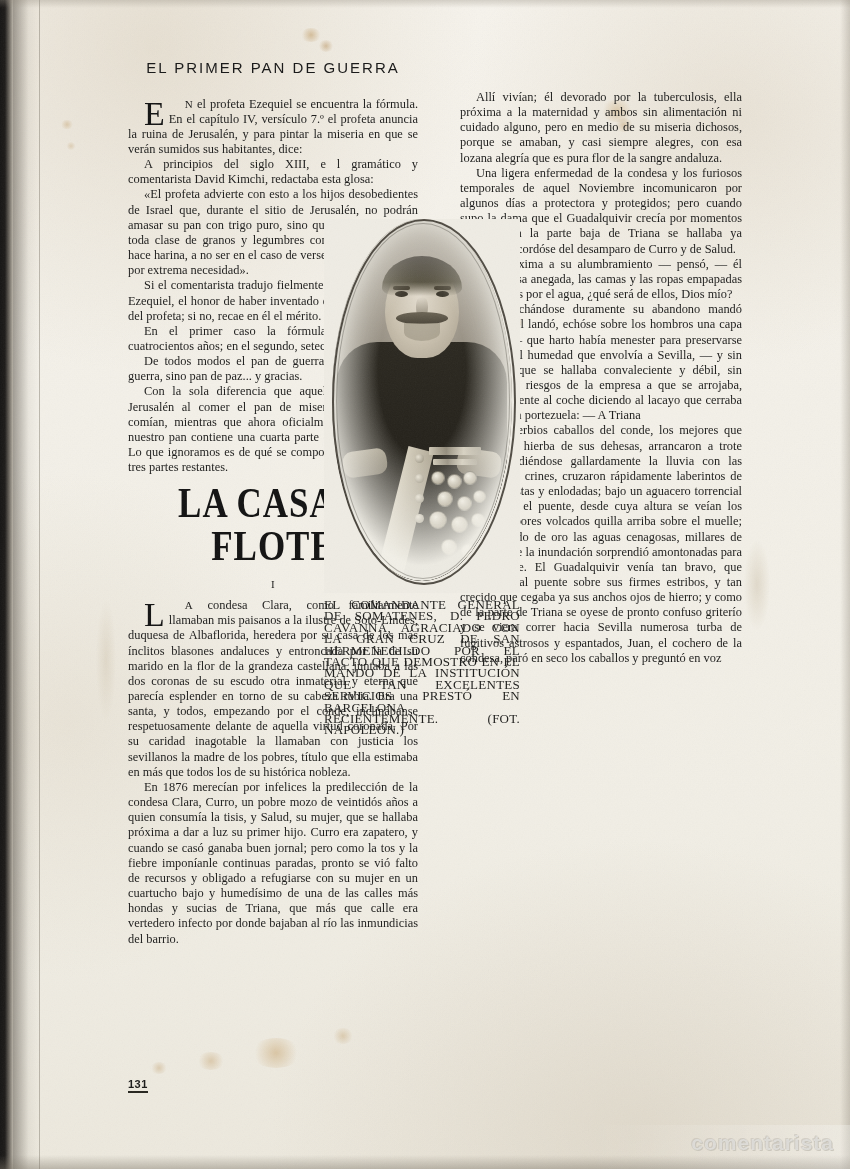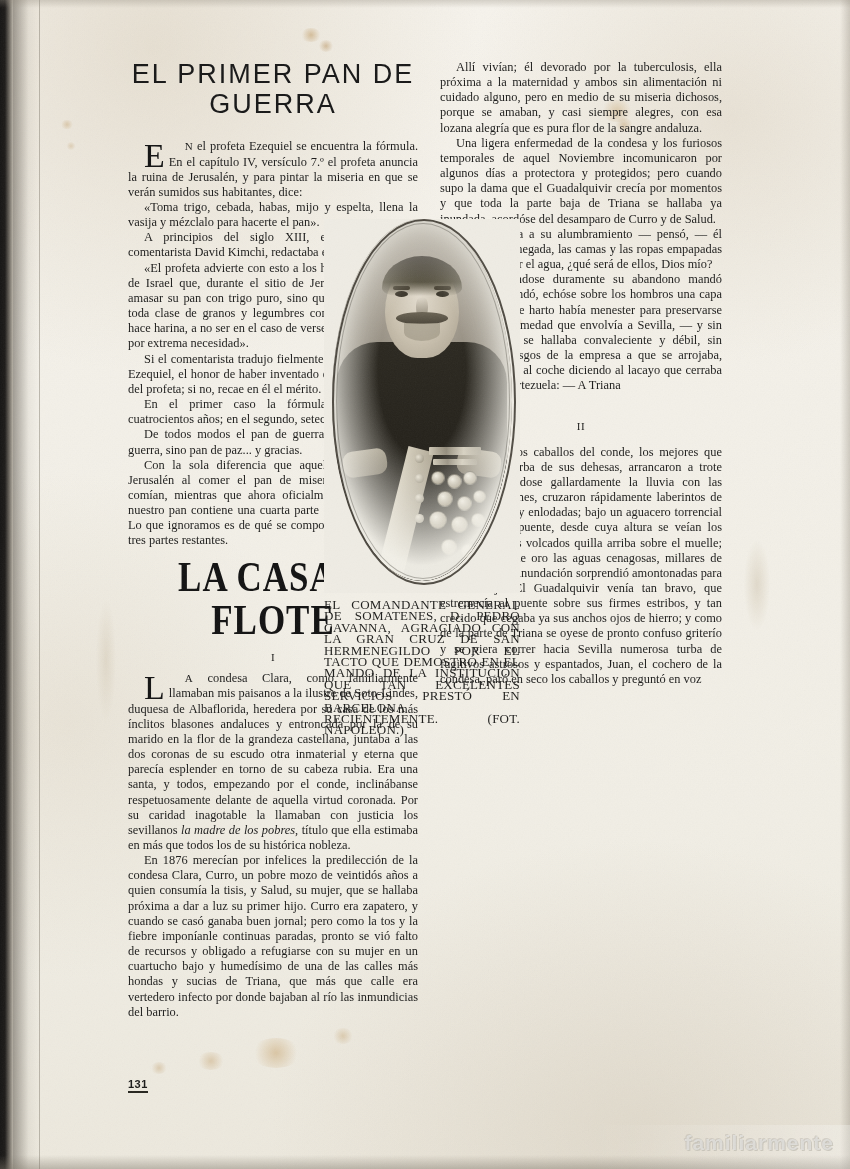--- a/index.html
+++ b/index.html
@@ -71,21 +71,21 @@
     position: absolute;
     left: 128px;
     top: 60px;
     width: 608px;
     height: 1030px;
   }
 
   
   .headline-sans {
     font-family: "Liberation Sans", "DejaVu Sans", sans-serif;
-    font-size: 27px;
+    font-size: 15px;
     letter-spacing: 2.0px;
     color: #171717;
     font-weight: 400;
     text-align: center;
     margin: 0 0 20px 0;
     line-height: 1.1;
   }
   .headline-serif {
     font-family: "Liberation Serif", "DejaVu Serif", serif;
     font-size: 35px;
@@ -111,28 +111,28 @@
     position: absolute;
     top: 0;
     font-size: 12.4px;
     line-height: 15.15px;
     color: #1b1b1a;
     text-align: justify;
     text-justify: inter-word;
     hyphens: manual;
   }
   #col-left  { left: 0;     width: 290px; }
-  #col-right { left: 312px; width: 282px; }
+  #col-right { left: 332px; width: 282px; margin-top: 30px; }
 
   .col p {
     margin: 0;
     text-indent: 16px;
   }
   .col p.noindent { text-indent: 0; }
-  .ital { font-style: italic; }
+  .ital { }
 
   
   .dropcap-para {
     text-indent: 0;
   }
   .dropcap-para .dropcap {
     float: left;
     font-size: 34px;
     line-height: 26px;
     padding: 3px 4px 0 0;
@@ -403,21 +403,20 @@
   <div id="content">
 
     <div class="col" id="col-left">
 
       <h1 class="headline-sans">EL PRIMER PAN DE GUERRA</h1>
 
       <p class="dropcap-para">
         <span class="dropcap">E</span><span class="smallcaps-lead">N</span><span> el profeta Ezequiel se encuentra la fórmula. En el capítulo IV, versículo 7.º el profeta anuncia la ruina de Jerusalén, y para pintar la miseria en que se verán sumidos sus habitantes, dice:</span>
       </p>
 
-      <p>«Toma trigo, cebada, habas, mijo y espelta, llena la vasija y mézclalo para hacerte el pan».</p>
       <p>A principios del siglo XIII, e l gramático y comentarista David Kimchi, redactaba esta glosa:</p>
       <p>«El profeta advierte con esto a los hijos desobedientes de Israel que, durante el sitio de Jerusalén, no podrán amasar su pan con trigo puro, sino que deberán mezclar toda clase de granos y legumbres con los cuales no se hace harina, a no ser en el caso de verse a ello constreñido por extrema necesidad».</p>
       <p>Si el comentarista tradujo fielmente el pensamiento de Ezequiel, el honor de haber inventado el pan de guerra es del profeta; si no, recae en él el mérito.</p>
       <p>En el primer caso la fórmula tiene dos mil cuatrocientos años; en el segundo, setecientos.</p>
       <p>De todos modos el pan de guerra ya no es pan de guerra, sino pan de paz... y gracias.</p>
       <p>Con la sola diferencia que aquellos habitantes de Jerusalén al comer el pan de miseria sabían lo que comían, mientras que ahora oficialmente sabemos que nuestro pan contiene una cuarta parte de harina de maíz. Lo que ignoramos es de qué se compone la harina de las tres partes restantes.</p>
 
       <h2 class="headline-serif">LA CASA A FLOTE</h2>
 
       <div class="section-numeral">I</div>
@@ -429,21 +428,20 @@
       <p>En 1876 merecían por infelices la predilección de la condesa Clara, Curro, un pobre mozo de veintidós años a quien consumía la tisis, y Salud, su mujer, que se hallaba próxima a dar a luz su primer hijo. Curro era zapatero, y cuando se casó ganaba buen jornal; pero como la tos y la fiebre imponíanle continuas paradas, pronto se vió falto de recursos y obligado a refugiarse con su mujer en un cuartucho bajo y humedísimo de una de las calles más hondas y sucias de Triana, que más que calle era vertedero infecto por donde bajaban al río las inmundicias del barrio.</p>
     </div>
 
     <div class="col" id="col-right">
       <p class="noindent" style="visibility:hidden;height:0;overflow:hidden;margin:0;">Allí vivían; él devorado por la tuberculosis, ella próxima a la maternidad y ambos sin alimentación ni cuidado alguno, pero en medio de su miseria dichosos, porque se amaban, y casi siempre alegres, con esa lozana alegría que es pura flor de la sangre andaluza.</p>
       <p class="noindent" style="text-indent:16px;">Allí vivían; él devorado por la tuberculosis, ella próxima a la maternidad y ambos sin alimentación ni cuidado alguno, pero en medio de su miseria dichosos, porque se amaban, y casi siempre alegres, con esa lozana alegría que es pura flor de la sangre andaluza.</p>
       <p>Una ligera enfermedad de la condesa y los furiosos temporales de aquel Noviembre incomunicaron por algunos días a protectora y protegidos; pero cuando supo la dama que el Guadalquivir crecía por momentos y que toda la parte baja de Triana se hallaba ya inundada, acordóse del desamparo de Curro y de Salud.</p>
       <p>Ella próxima a su alumbramiento — pensó, — él tísico, la casa anegada, las camas y las ropas empapadas o arrastradas por el agua, ¿qué será de ellos, Dios mío?</p>
       <p>Y reprochándose duramente su abandono mandó enganchar el landó, echóse sobre los hombros una capa de pieles — que harto había menester para preservarse de la glacial humedad que envolvía a Sevilla, — y sin pensar en que se hallaba convaleciente y débil, sin calcular los riesgos de la empresa a que se arrojaba, subió ágilmente al coche diciendo al lacayo que cerraba la blasonada portezuela: — A Triana</p>
 
-      <div class="section-numeral" style="margin-top:26px;margin-bottom:10px;">II</div>
 
       <p>Los soberbios caballos del conde, los mejores que pacieron la hierba de sus dehesas, arrancaron a trote largo, sacudiéndose gallardamente la lluvia con las encrespadas crines, cruzaron rápidamente laberintos de calles angostas y enlodadas; bajo un aguacero torrencial atravesaron el puente, desde cuya altura se veían los grandes vapores volcados quilla arriba sobre el muelle; y manchando de oro las aguas cenagosas, millares de naranjas que la inundación sorprendió amontonadas para su embalaje. El Guadalquivir venía tan bravo, que estremecía al puente sobre sus firmes estribos, y tan crecido que cegaba ya sus anchos ojos de hierro; y como de la parte de Triana se oyese de pronto confuso griterío y se viera correr hacia Sevilla numerosa turba de fugitivos astrosos y espantados, Juan, el cochero de la condesa, paró en seco los caballos y preguntó en voz</p>
     </div>
 
     <div id="figure">
       <div id="portrait-frame">
         <div class="oval-photo">
           <div class="oval-inner">
             <div class="p-torso">
               <div class="p-shoulder l"></div>
@@ -485,21 +483,21 @@
       </div>
 
       <div id="caption">El comandante general de Somatenes, D. Pedro Cavanna, agraciado con la gran cruz de San Hermenegildo por el tacto que demostró en el mando de la institución que tan excelentes servicios prestó en Barcelona recientemente. (Fot. Napoleón.)</div>
     </div>
 
   </div>
 
   <div id="folio">131</div>
 
   <div id="watermark-bar"></div>
-  <div id="watermark">familiarmente</div>
+  <div id="watermark">comentarista</div>
 
   <svg id="speckle" viewBox="0 0 850 1169" preserveAspectRatio="none">
     <filter id="grain">
       <feTurbulence type="fractalNoise" baseFrequency="0.85" numOctaves="3" stitchTiles="stitch"></feTurbulence>
       <feColorMatrix type="saturate" values="0"></feColorMatrix>
       <feComponentTransfer>
           <feFuncA type="linear" slope="0.35"></feFuncA>
         </feComponentTransfer>
     </filter>
     <rect width="850" height="1169" filter="url(#grain)" opacity="0.5"></rect>

